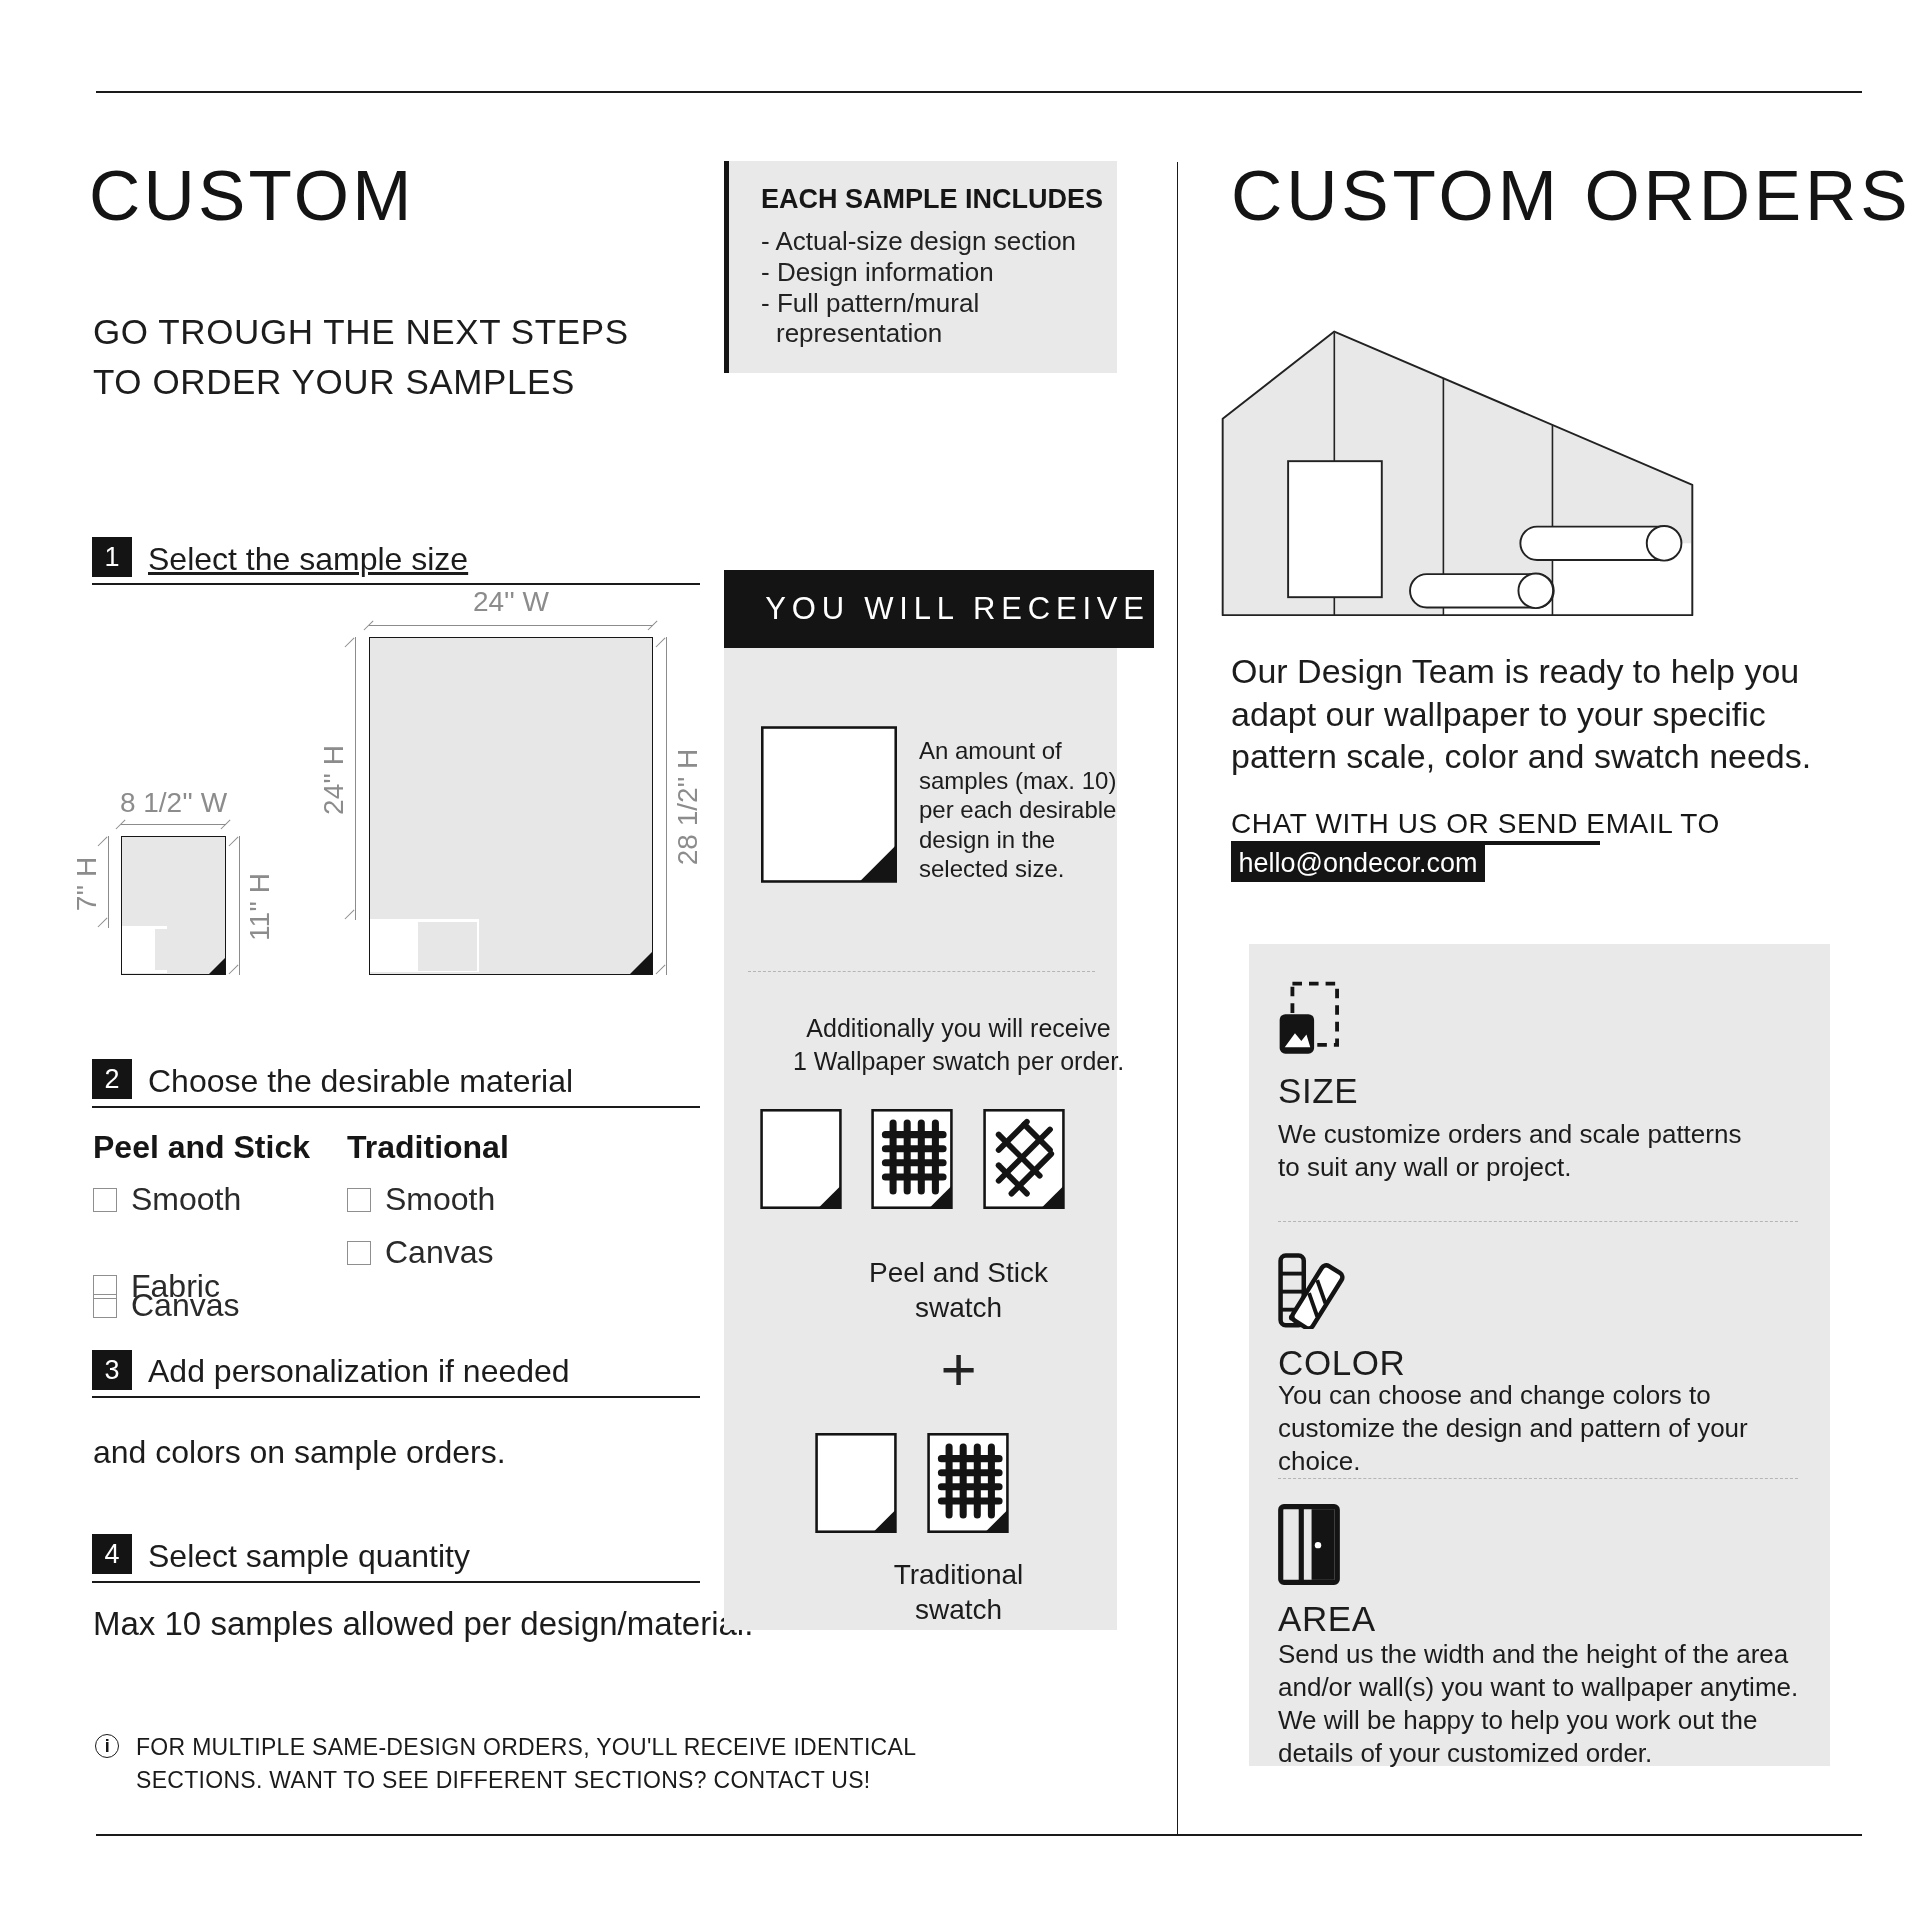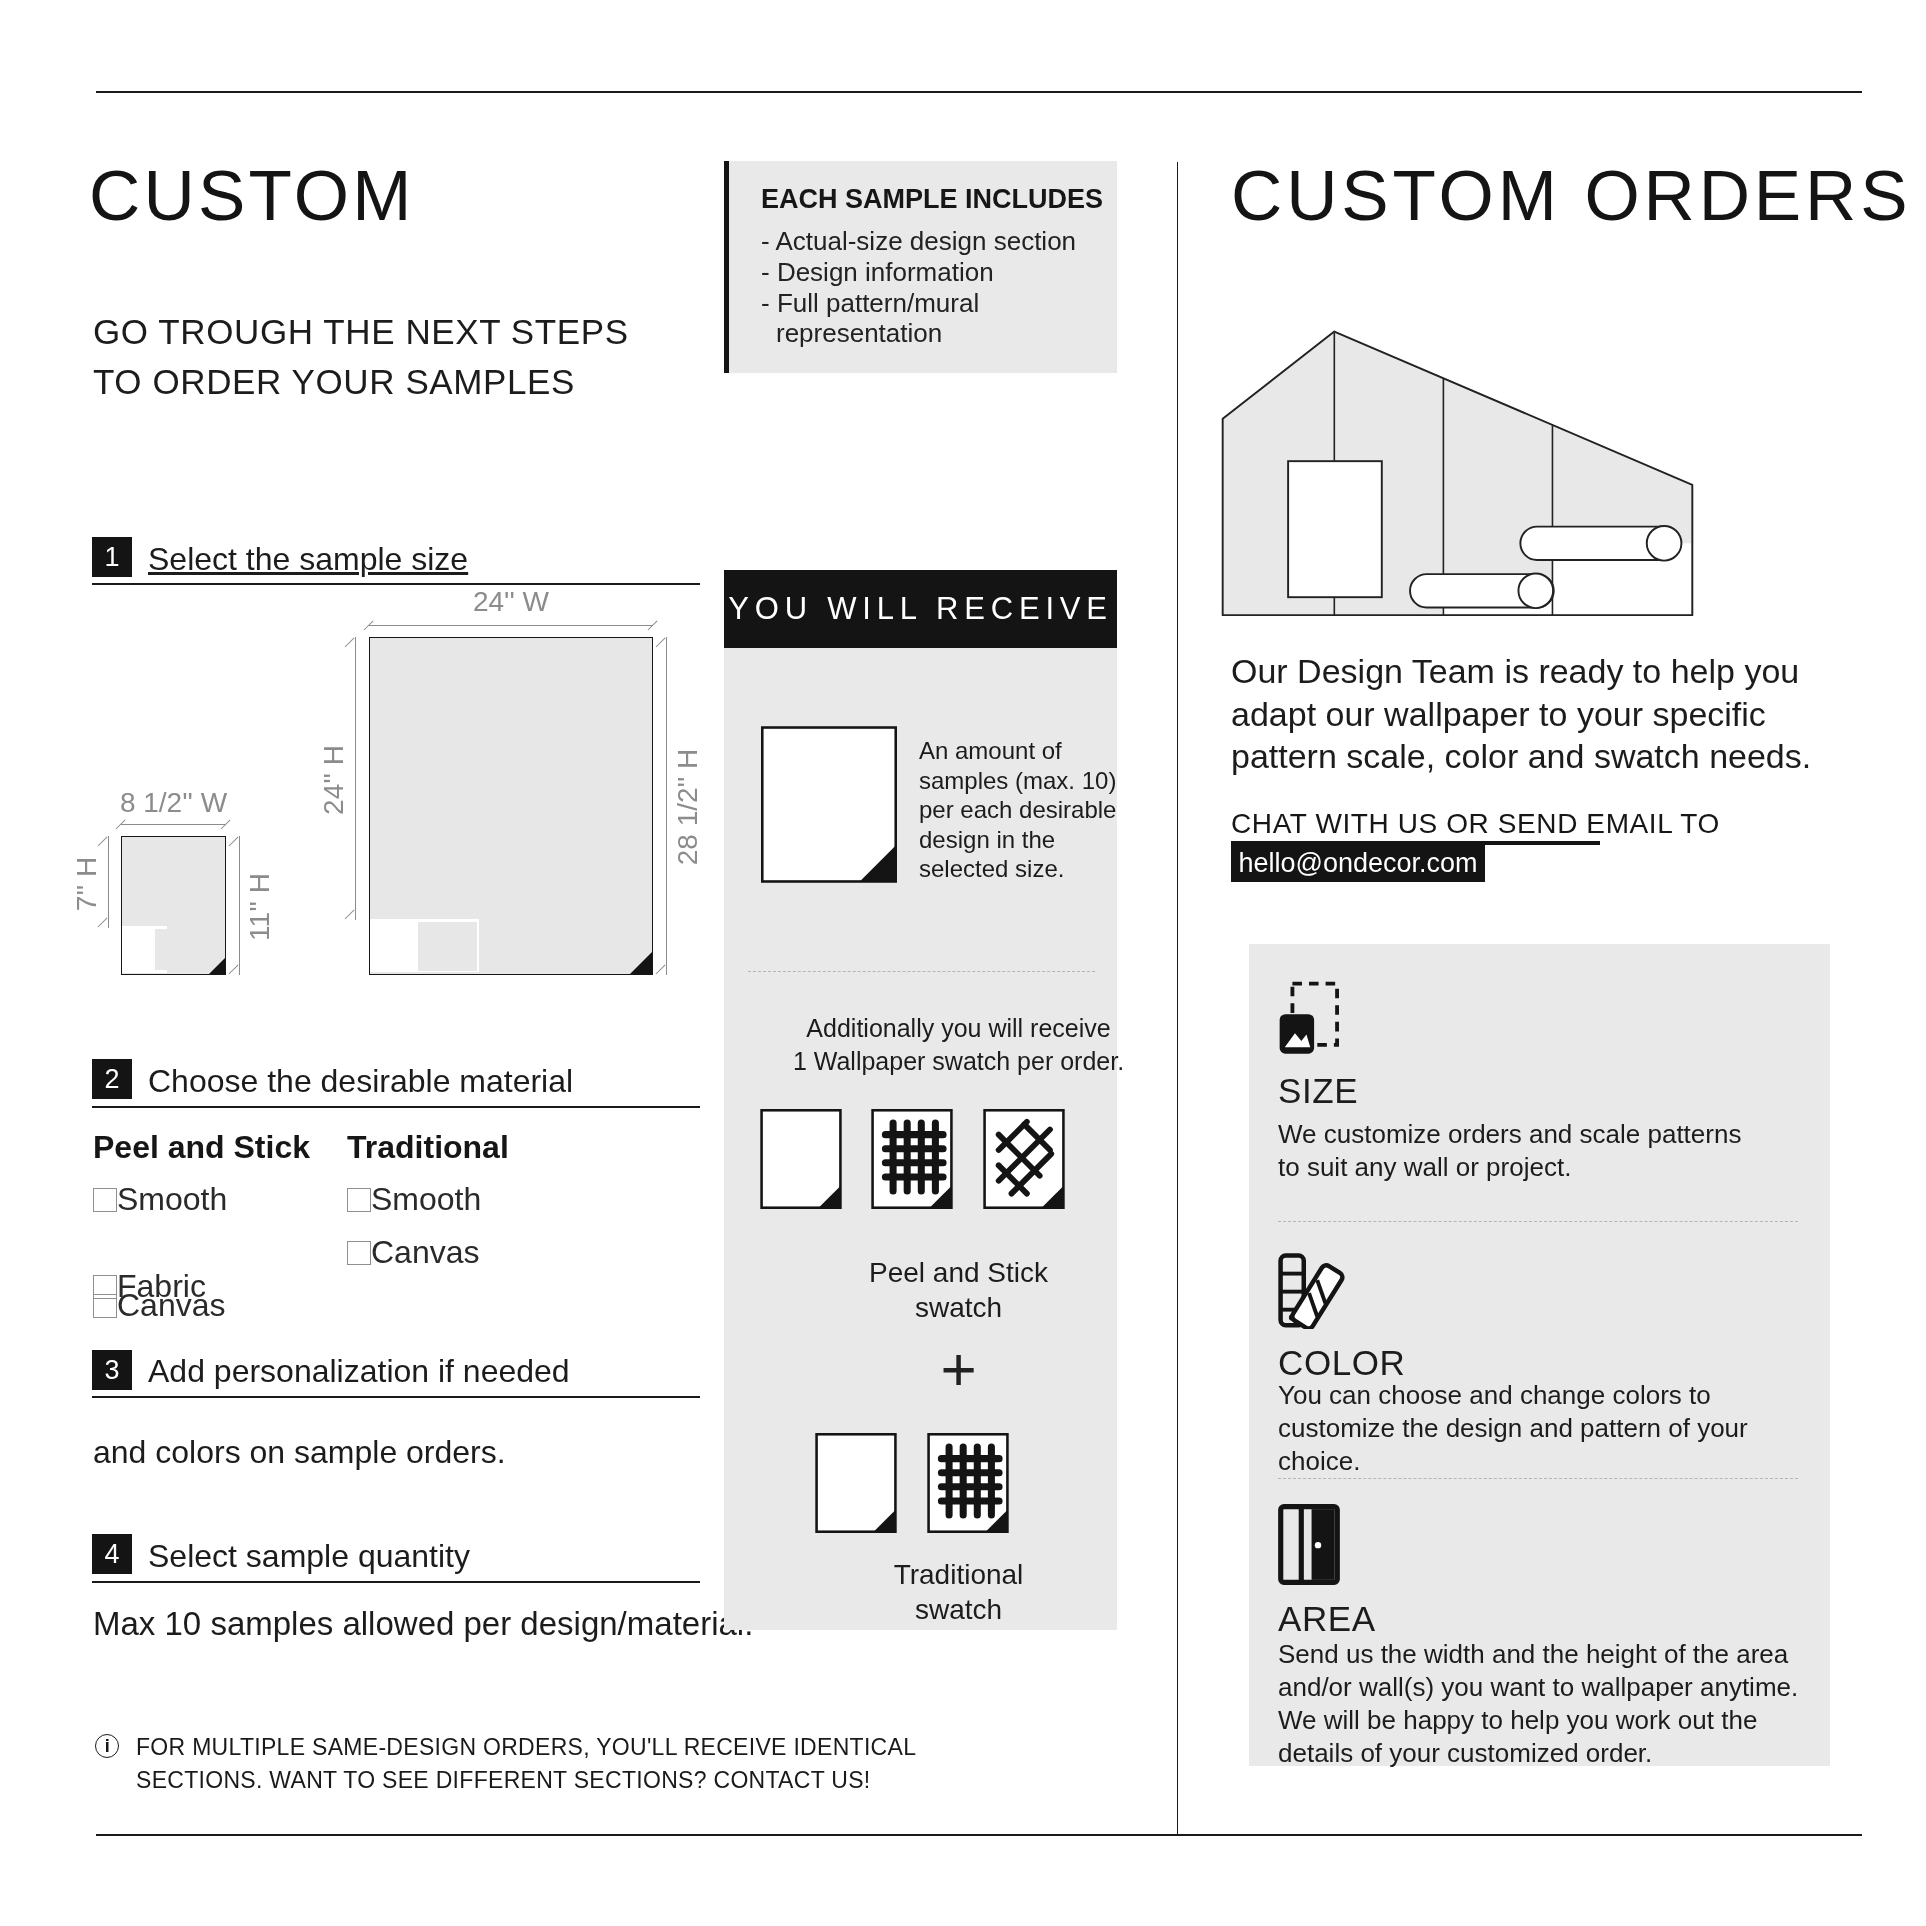--- a/index.html
+++ b/index.html
@@ -16,30 +16,30 @@
   .step-rule{position:absolute;height:1.9px;background:#1a1a1a;}
   .body-txt{position:absolute;font-size:32px;line-height:50px;color:#1c1c1c;white-space:nowrap;}
   .sample{position:absolute;background:#e7e7e7;border:1.9px solid #161616;box-sizing:border-box;}
   .fold{position:absolute;right:0;bottom:0;width:0;height:0;}
   .dim-h{position:absolute;height:1.3px;background:#8c8c8c;}
   .dim-v{position:absolute;width:1.3px;background:#8c8c8c;}
   .tick{position:absolute;width:1.3px;height:13px;background:#8c8c8c;transform:rotate(45deg);}
   .dim-label{position:absolute;font-size:28px;color:#8c8c8c;text-align:center;white-space:nowrap;}
   .dim-label.v{transform:rotate(-90deg);transform-origin:center;width:128px;}
   .mat-title{position:absolute;font-size:32px;font-weight:bold;color:#161616;white-space:nowrap;}
-  .check-row{position:absolute;display:flex;align-items:center;font-size:32px;color:#2a2a2a;white-space:nowrap;}
+  .check-row{position:absolute;display:flex;align-items:center;gap:14px;font-size:32px;color:#2a2a2a;white-space:nowrap;}
   .checkbox{width:22px;height:22px;border:1.9px solid #8f8f8f;background:transparent;flex:0 0 auto;}
   .footnote{position:absolute;font-size:23px;letter-spacing:0.3px;color:#1a1a1a;white-space:nowrap;}
   .info-circle{position:absolute;width:24.4px;height:24.4px;border:1.9px solid #1a1a1a;border-radius:50%;
                display:flex;align-items:center;justify-content:center;font-size:18px;font-weight:bold;box-sizing:border-box;}
   .includes-box{position:absolute;background:#e9e9e9;border-left:5.8px solid #141414;box-sizing:border-box;}
   .includes-title{position:absolute;font-size:27px;font-weight:bold;color:#161616;white-space:nowrap;}
   .includes-item{position:absolute;font-size:26px;color:#222;white-space:nowrap;}
   .receive-header{position:absolute;background:#141414;color:#fff;display:flex;align-items:center;justify-content:center;
-                  font-size:31px;letter-spacing:5.8px;white-space:nowrap;}
+                  font-size:31px;letter-spacing:5.8px;white-space:nowrap;padding-left:37px;}
   .panel{position:absolute;background:#e9e9e9;}
   .mid-txt{position:absolute;font-size:24px;line-height:29.5px;color:#1c1c1c;white-space:nowrap;}
   .mid-center{position:absolute;text-align:center;font-size:25px;color:#1c1c1c;white-space:nowrap;padding-left:38px;}
   .dashed{position:absolute;border-top:1.3px dashed #b5b5b5;height:0;}
   .swatch{position:absolute;}
   .para{position:absolute;font-size:34px;color:#1c1c1c;white-space:nowrap;}
   .chat{position:absolute;font-size:28px;letter-spacing:0.6px;color:#161616;white-space:nowrap;}
   .email-box{position:absolute;background:#141414;color:#fff;display:flex;align-items:center;justify-content:center;
              font-size:27px;white-space:nowrap;}
   .sec-title{position:absolute;font-size:35px;color:#1c1c1c;letter-spacing:0.6px;white-space:nowrap;}

